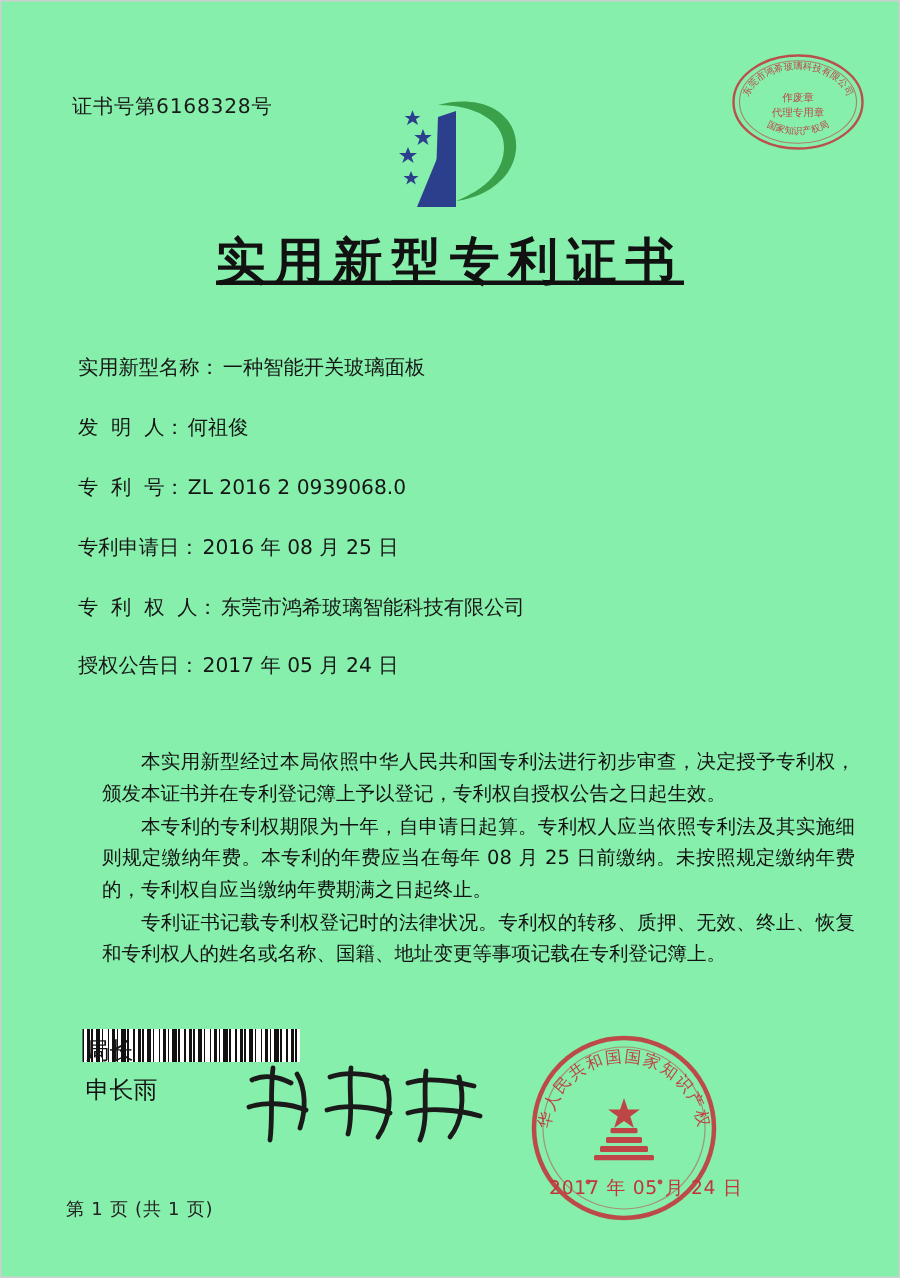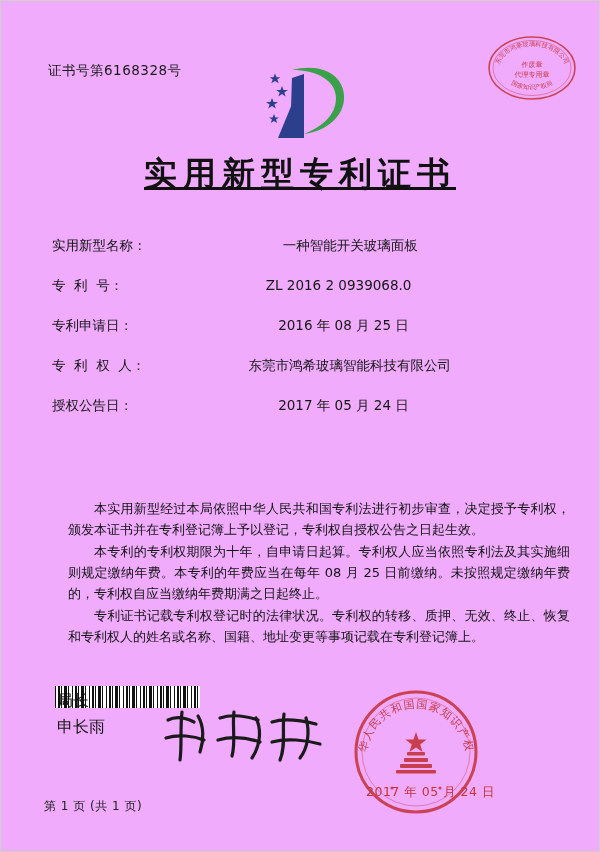--- a/index.html
+++ b/index.html
@@ -7,21 +7,21 @@
     padding: 0;
     background: #b8b8b8;
   }
   body {
     font-family: "DejaVu Sans", "Liberation Sans", sans-serif;
   }
   .page {
     position: relative;
     width: 600px;
     height: 852px;
-    background: #f0abfc;
+    background: #86efac;
     overflow: hidden;
     box-sizing: border-box;
   }
   
   .page::after {
     content: "";
     position: absolute;
     inset: 0;
     border: 1px solid #cfcfcf;
     pointer-events: none;
@@ -77,21 +77,20 @@
     top: 236px;
     width: 500px;
   }
   .field-row {
     display: flex;
     align-items: baseline;
     margin-bottom: 21px;
     font-size: 13.5px;
     color: #151515;
     line-height: 1.4;
-    text-align: center;
   }
   .field-label {
     white-space: pre;
     flex: 0 0 auto;
   }
   .field-value {
     flex: 1 1 auto;
     padding-left: 2px;
   }
 
@@ -211,20 +210,24 @@
       </text>
     </svg>
   </div>
 
   <div class="doc-title">实用新型专利证书</div>
 
   <div class="fields">
     <div class="field-row">
       <span class="field-label">实用新型名称：</span>
       <span class="field-value">一种智能开关玻璃面板</span>
+    </div>
+    <div class="field-row">
+      <span class="field-label">发  明  人：</span>
+      <span class="field-value">何祖俊</span>
     </div>
     <div class="field-row">
       <span class="field-label">专  利  号：</span>
       <span class="field-value">ZL 2016 2 0939068.0</span>
     </div>
     <div class="field-row">
       <span class="field-label">专利申请日：</span>
       <span class="field-value">2016 年 08 月 25 日</span>
     </div>
     <div class="field-row">

